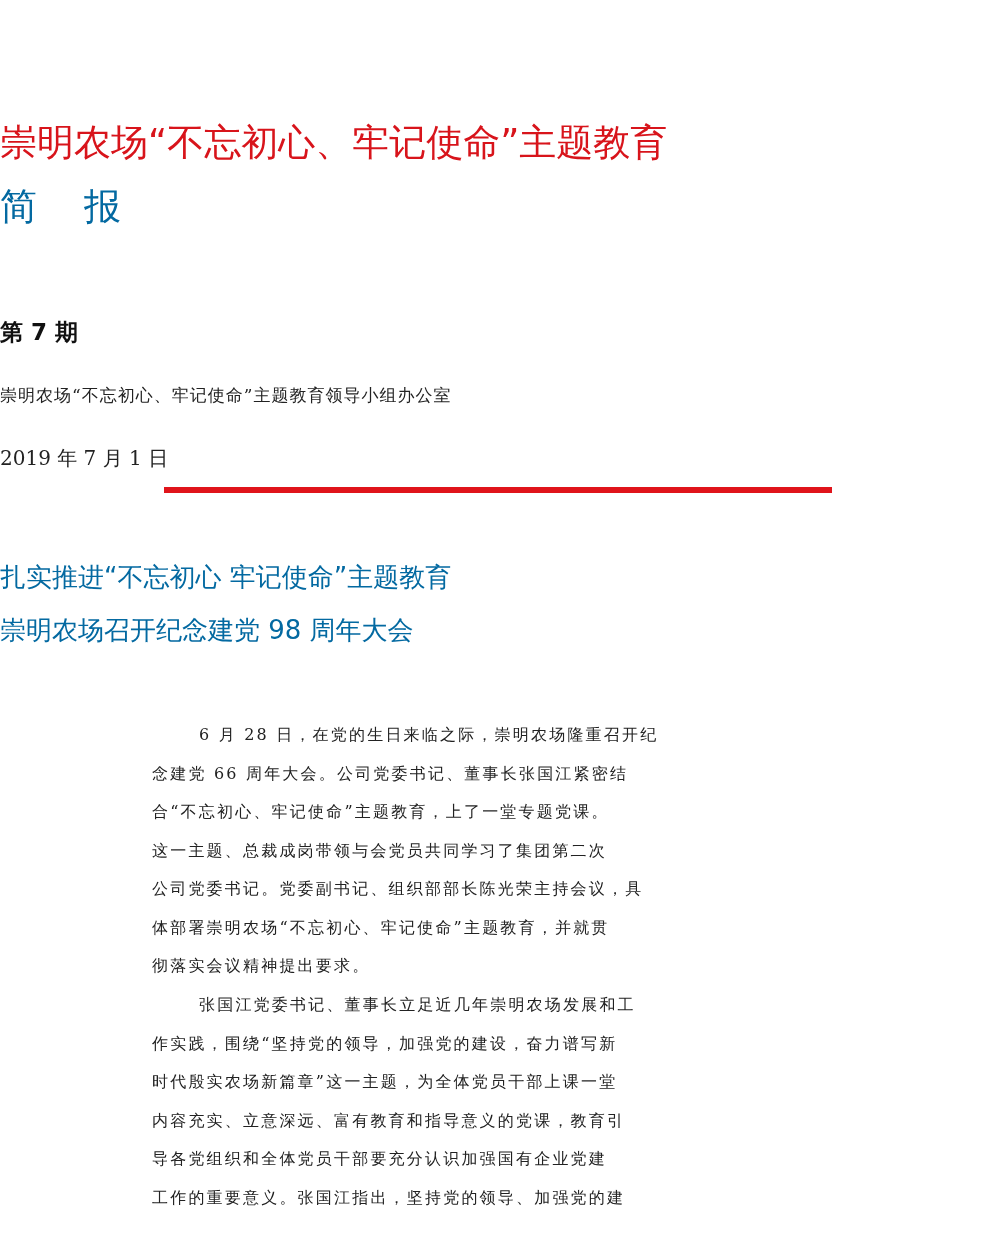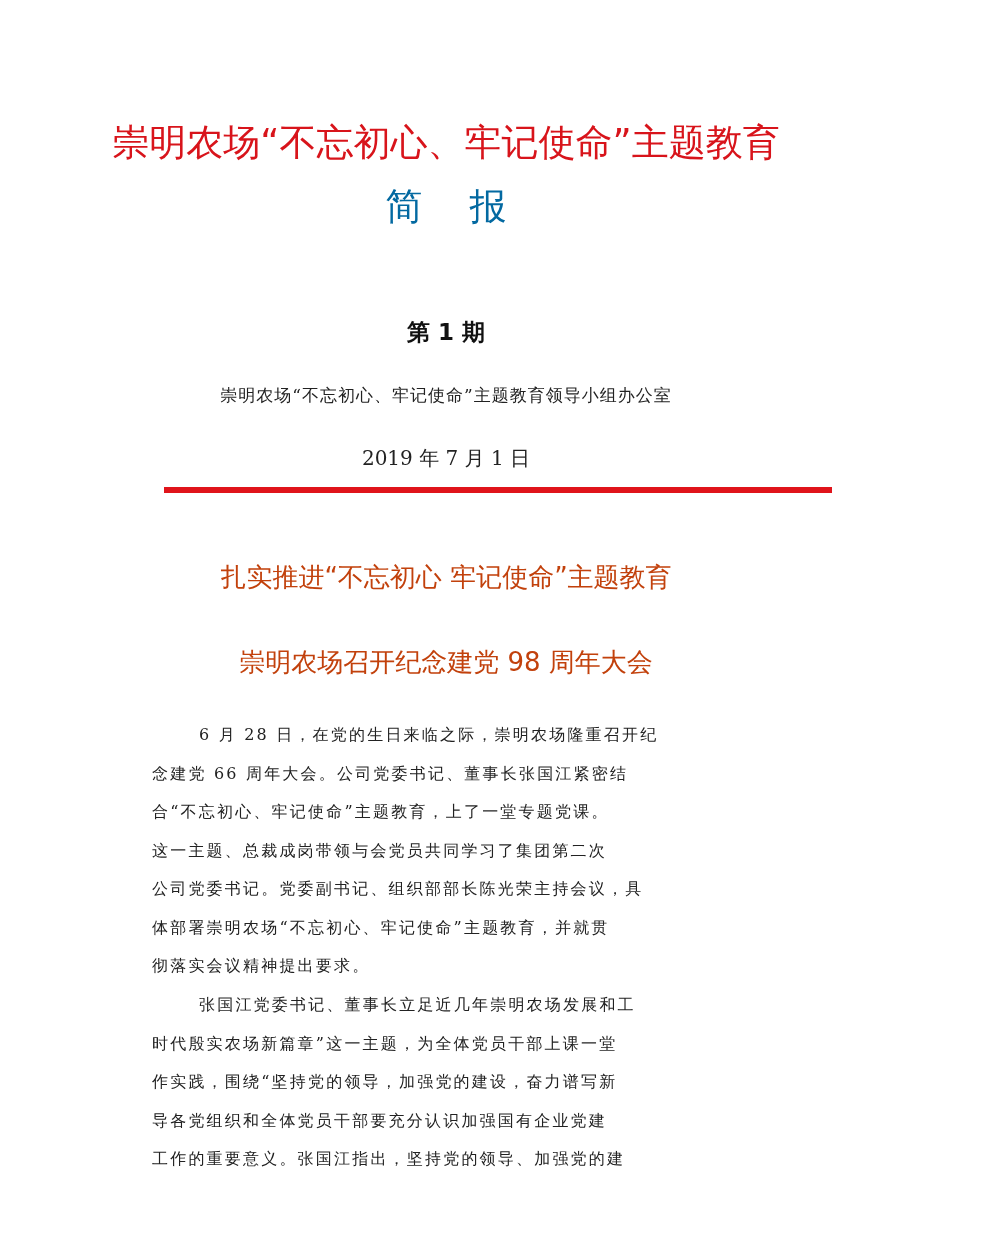--- a/index.html
+++ b/index.html
@@ -9,21 +9,21 @@
     }
     body {
       width: 1000px;
       height: 1250px;
       position: relative;
       overflow: hidden;
       font-family: "DejaVu Serif", "Liberation Serif", serif;
       color: #1a1a1a;
     }
     .abs { position: absolute; }
-    .center { left: 0; width: 892px; text-align: center; }
+    .center { left: 0; width: 892px; }
 
     .main-title {
       top: 118px;
       font-family: "DejaVu Sans", "Liberation Sans", sans-serif;
       font-size: 37px;
       line-height: 50px;
       color: #d8141b;
       letter-spacing: 0px;
       white-space: nowrap;
     }
@@ -62,25 +62,25 @@
       top: 487px;
       left: 164px;
       width: 668px;
       height: 6px;
       background: #e0141b;
     }
     .article-title {
       font-family: "DejaVu Sans", "Liberation Sans", sans-serif;
       font-size: 26px;
       line-height: 40px;
-      color: #c2410c;
+      color: #0369a1;
       white-space: nowrap;
     }
     .article-title.l1 { top: 557px; }
-    .article-title.l2 { top: 610px; margin-top: 32px; }
+    .article-title.l2 { top: 610px; }
 
     .body-text {
       left: 152px;
       width: 700px;
       font-size: 16px;
       line-height: 38.5px;
       color: #222;
       letter-spacing: 2.2px;
     }
     .body-text .line {
@@ -91,40 +91,41 @@
     .body-text .indent { padding-left: 47px; }
   </style>
 </head>
 <body>
 
 <div>
 
   <div class="abs center main-title">崇明农场“不忘初心、牢记使命”主题教育</div>
   <div class="abs center sub-title">简    报</div>
 
-  <div class="abs center issue">第 1 期</div>
+  <div class="abs center issue">第 7 期</div>
   <div class="abs center office">崇明农场“不忘初心、牢记使命”主题教育领导小组办公室</div>
   <div class="abs center date">2019 年 7 月 1 日</div>
 
   <div class="abs red-rule"></div>
 
   <div class="abs center article-title l1">扎实推进“不忘初心  牢记使命”主题教育</div>
   <div class="abs center article-title l2">崇明农场召开纪念建党 98 周年大会</div>
 
   <div class="abs body-text" style="top:716px;">
     <span class="line indent">6 月 28 日，在党的生日来临之际，崇明农场隆重召开纪</span>
     <span class="line">念建党 66 周年大会。公司党委书记、董事长张国江紧密结</span>
     <span class="line">合“不忘初心、牢记使命”主题教育，上了一堂专题党课。</span>
     <span class="line">这一主题、总裁成岗带领与会党员共同学习了集团第二次</span>
     <span class="line">公司党委书记。党委副书记、组织部部长陈光荣主持会议，具</span>
     <span class="line">体部署崇明农场“不忘初心、牢记使命”主题教育，并就贯</span>
     <span class="line">彻落实会议精神提出要求。</span>
   </div>
 
   <div class="abs body-text" style="top:986px;">
     <span class="line indent">张国江党委书记、董事长立足近几年崇明农场发展和工</span>
+    <span class="line">作实践，围绕“坚持党的领导，加强党的建设，奋力谱写新</span>
     <span class="line">时代殷实农场新篇章”这一主题，为全体党员干部上课一堂</span>
-    <span class="line">作实践，围绕“坚持党的领导，加强党的建设，奋力谱写新</span>
+    <span class="line">内容充实、立意深远、富有教育和指导意义的党课，教育引</span>
     <span class="line">导各党组织和全体党员干部要充分认识加强国有企业党建</span>
     <span class="line">工作的重要意义。张国江指出，坚持党的领导、加强党的建</span>
   </div>
 
 </div>
 
 </body></html>

